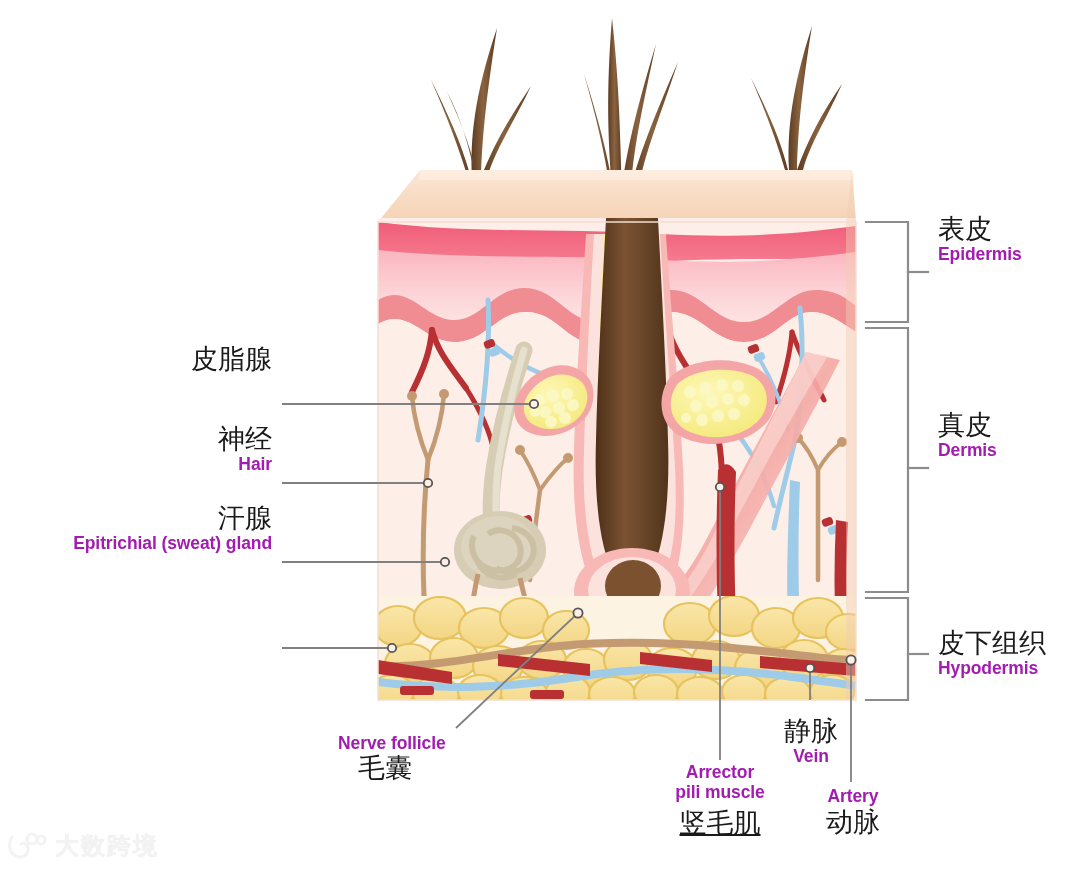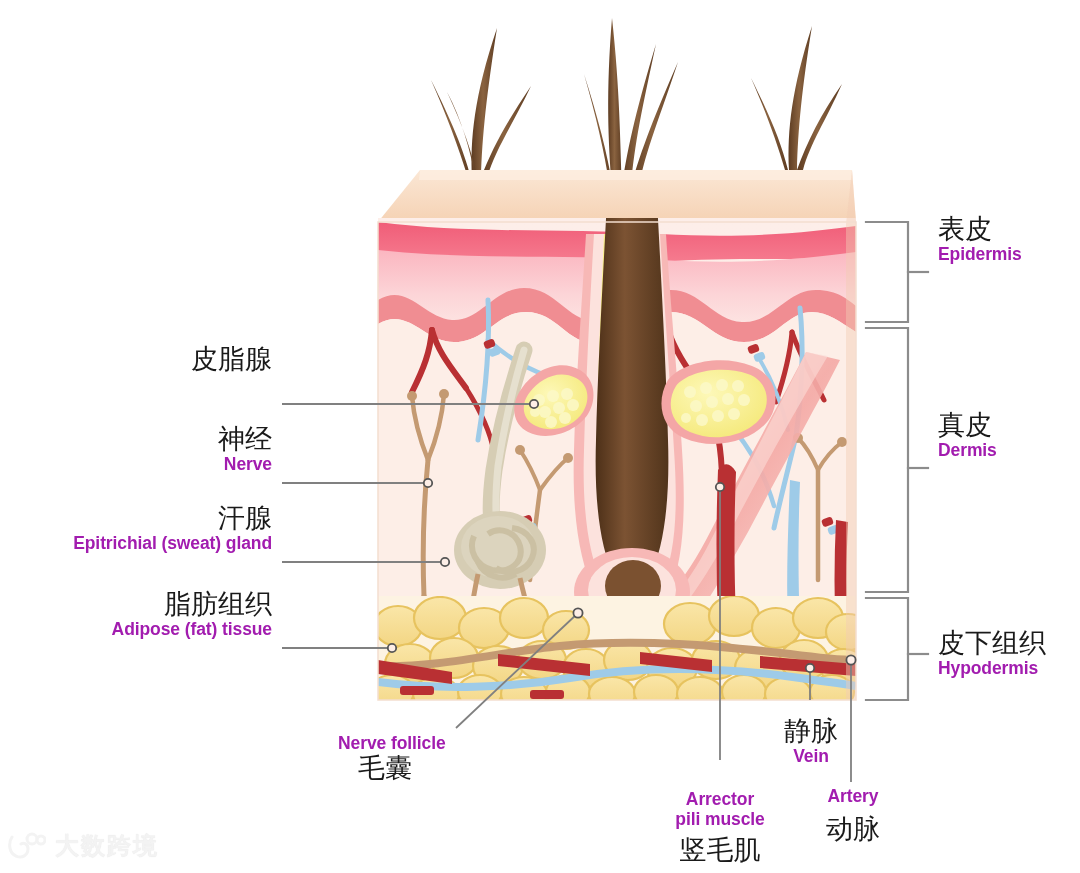--- a/index.html
+++ b/index.html
@@ -369,52 +369,48 @@
     <div class="cn">皮下组织</div>
     <div class="en">Hypodermis</div>
   </div>
 
   <div class="lbl r-align" style="left:0;width:272px;top:344px;">
     <div class="cn">皮脂腺</div>
   </div>
 
   <div class="lbl r-align" style="left:0;width:272px;top:424px;">
     <div class="cn">神经</div>
-    <div class="en">Nerve</div>
+    <div class="en">Hair</div>
   </div>
 
   <div class="lbl r-align" style="left:0;width:272px;top:503px;">
     <div class="cn">汗腺</div>
     <div class="en">Epitrichial (sweat) gland</div>
   </div>
 
-  <div class="lbl r-align" style="left:0;width:272px;top:589px;">
-    <div class="cn">脂肪组织</div>
-    <div class="en">Adipose (fat) tissue</div>
-  </div>
 
   <div class="lbl l-align" style="left:338px;top:733px;">
     <div class="en">Nerve follicle</div>
     <div class="cn" style="margin-left:20px;">毛囊</div>
   </div>
 
-  <div class="lbl c-align" style="left:650px;width:140px;top:789px;">
+  <div class="lbl c-align" style="left:650px;width:140px;top:762px;">
     <div class="en">Arrector</div>
     <div class="en">pili muscle</div>
-    <div class="cn" style="margin-top:6px;">竖毛肌</div>
+    <div class="cn" style="margin-top:6px;text-decoration:underline;">竖毛肌</div>
   </div>
 
   <div class="lbl c-align" style="left:766px;width:90px;top:716px;">
     <div class="cn">静脉</div>
     <div class="en">Vein</div>
   </div>
 
   <div class="lbl c-align" style="left:806px;width:94px;top:786px;">
     <div class="en">Artery</div>
-    <div class="cn" style="margin-top:8px;">动脉</div>
+    <div class="cn" style="margin-top:1px;">动脉</div>
   </div>
 
   <div id="watermark">
     <svg width="38" height="30" viewBox="0 0 38 30">
       <path d="M4,6 C0,12 1,22 8,25 C14,28 20,24 20,18 C20,13 16,11 13,13" fill="none" stroke="#f2f2f2" stroke-width="3" stroke-linecap="round"></path>
       <circle cx="24" cy="8" r="5" fill="none" stroke="#f2f2f2" stroke-width="3"></circle>
       <circle cx="33" cy="9" r="4" fill="none" stroke="#f2f2f2" stroke-width="3"></circle>
     </svg>
     <span id="wm-text">大数跨境</span>
   </div>

